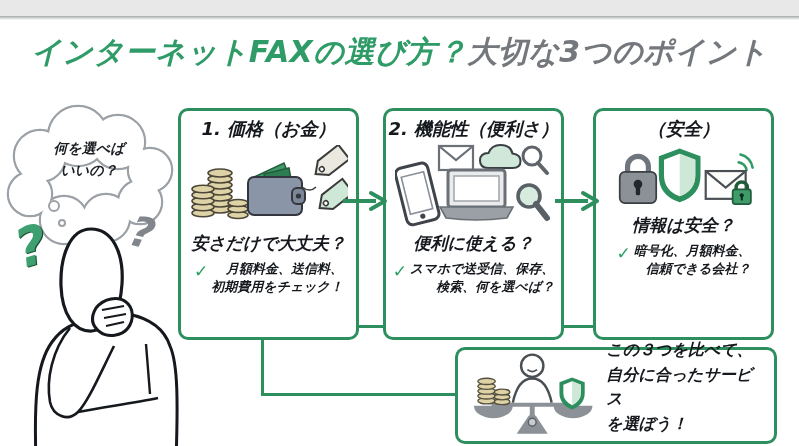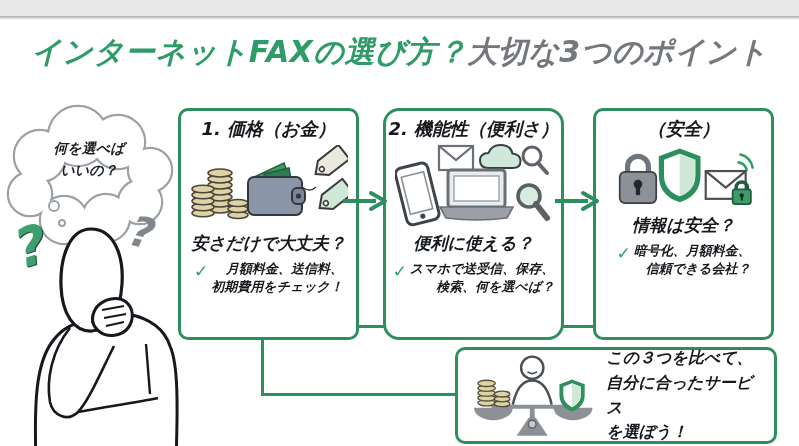--- a/index.html
+++ b/index.html
@@ -36,21 +36,21 @@
   .qmark { position:absolute; font-weight:bold; z-index:3; line-height:1; }
   .qmark-green { left:16px; top:204px; font-size:54px; color:#3fa06f; transform:rotate(-16deg); text-shadow:1px 1px 0 #1d4f36; }
   .qmark-gray  { left:130px; top:196px; font-size:42px; color:#81868d; transform:rotate(13deg); }
   .person-svg { position:absolute; left:12px; top:206px; z-index:1; }
   
   .point-box {
     position:absolute; top:92px; width:181px; height:232px;
     background:#fff; border:3px solid #2e8f5e; border-radius:10px;
     z-index:2; text-align:center; padding-top:7px;
   }
-  .box1 { left:178px; } .box2 { left:383px;border-radius:16px; } .box3 { left:593px; }
+  .box1 { left:178px; } .box2 { left:383px; } .box3 { left:593px; }
   .box-title { font-size:18px; font-weight:bold; color:#15181c; line-height:1.2; }
   .box-icons { margin-top:4px; height:86px; display:flex; align-items:center; justify-content:center; }
   .box3 .box-icons { height:68px; }
   .box-question { font-size:17px; font-weight:bold; color:#15181c; margin-top:2px; }
   .box-check { display:flex; justify-content:center; margin-top:5px; padding:0 6px; }
   .check-glyph { color:#29a061; font-size:17px; font-weight:bold; margin-right:3px; line-height:1.3; }
   .check-text { font-size:13px; font-weight:bold; color:#15181c; text-align:right; line-height:1.45; }
   
   .arrow { position:absolute; top:174px; z-index:4; }
   .arrow1 { left:340px; } .arrow2 { left:552px; }
@@ -58,21 +58,21 @@
   .conn { position:absolute; background:#2e8f5e; z-index:1; }
   .conn-v1 { left:261px; top:287px; width:3px; height:93px; }
   .conn-v2 { left:473px; top:287px; width:3px; height:25px; }
   .conn-v3 { left:682px; top:287px; width:3px; height:25px; }
   .conn-h1 { left:261px; top:309px; width:424px; height:3px; }
   .conn-h2 { left:261px; top:377px; width:197px; height:3px; }
   
   .summary-box {
     position:absolute; left:455px; top:331px; width:322px; height:97px;
     background:#fff; border:3px solid #2e8f5e; border-radius:10px;
-    z-index:2; display:flex; align-items:center; padding:4px 10px 4px 14px;
+    z-index:2; display:flex; align-items:flex-end; padding:4px 10px 4px 14px;
   }
   .summary-text { font-size:16px; font-weight:bold; color:#15181c; line-height:1.55; margin-left:10px; }
 </style>
 </head>
 <body>
 
 <div class="page">
   <div class="top-edge"></div>
 
   <div class="main-title">

